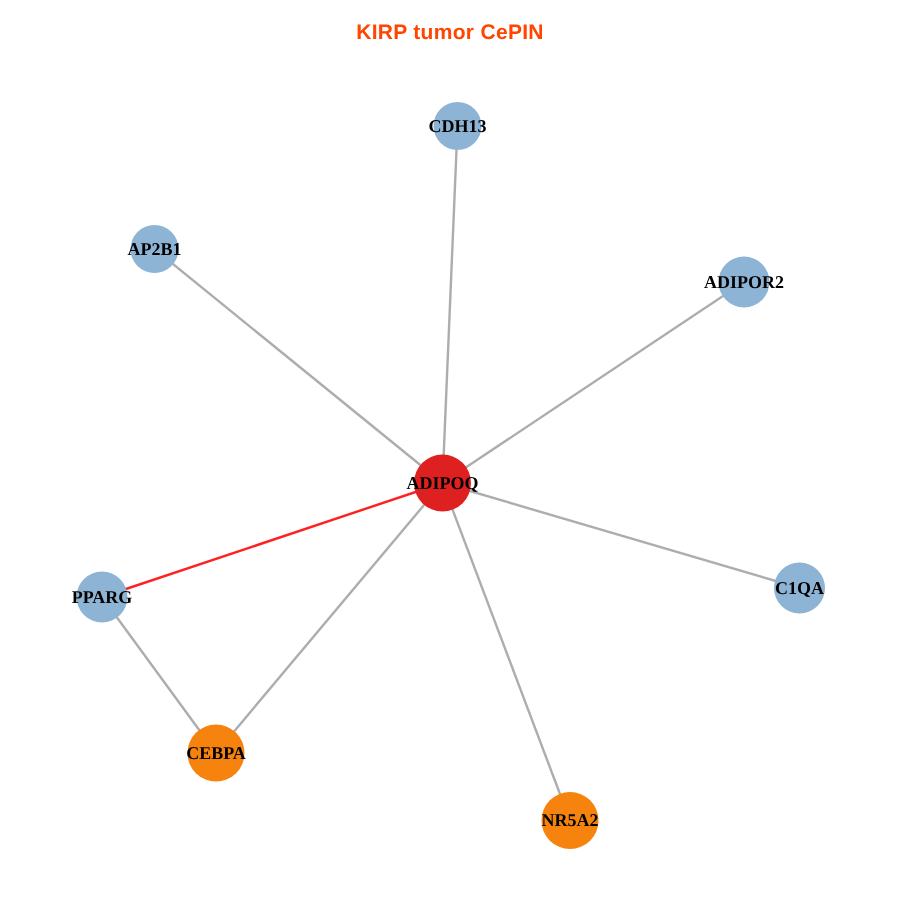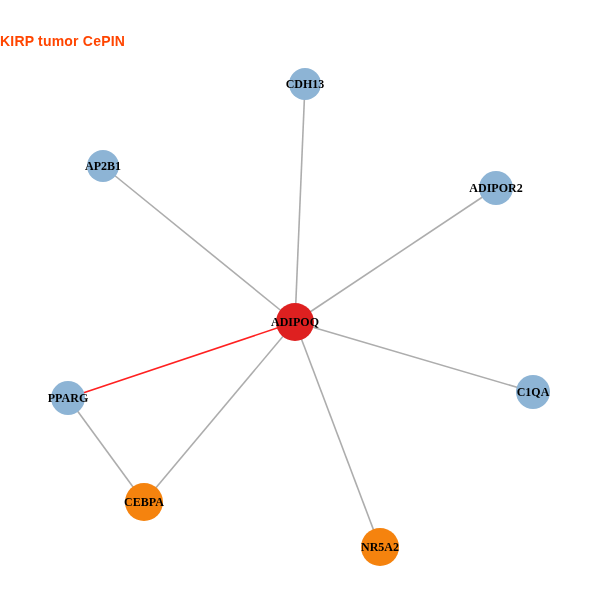--- a/index.html
+++ b/index.html
@@ -13,26 +13,25 @@
     height: 600px;
     background: #ffffff;
     overflow: hidden;
     font-family: "Liberation Sans", sans-serif;
   }
   .figure-title {
     position: absolute;
     top: 13px;
     left: 0;
     width: 100%;
-    text-align: left;
+    text-align: center;
     font-family: "Liberation Sans", sans-serif;
     font-size: 14px;
     font-weight: 600;
     letter-spacing: 0.2px;
-    margin-top: 20px;
   }
   svg.graph {
     position: absolute;
     top: 0;
     left: 0;
   }
   svg.graph text.node-label {
     font-family: "Liberation Serif", "DejaVu Serif", serif;
     font-size: 12px;
     font-weight: bold;

